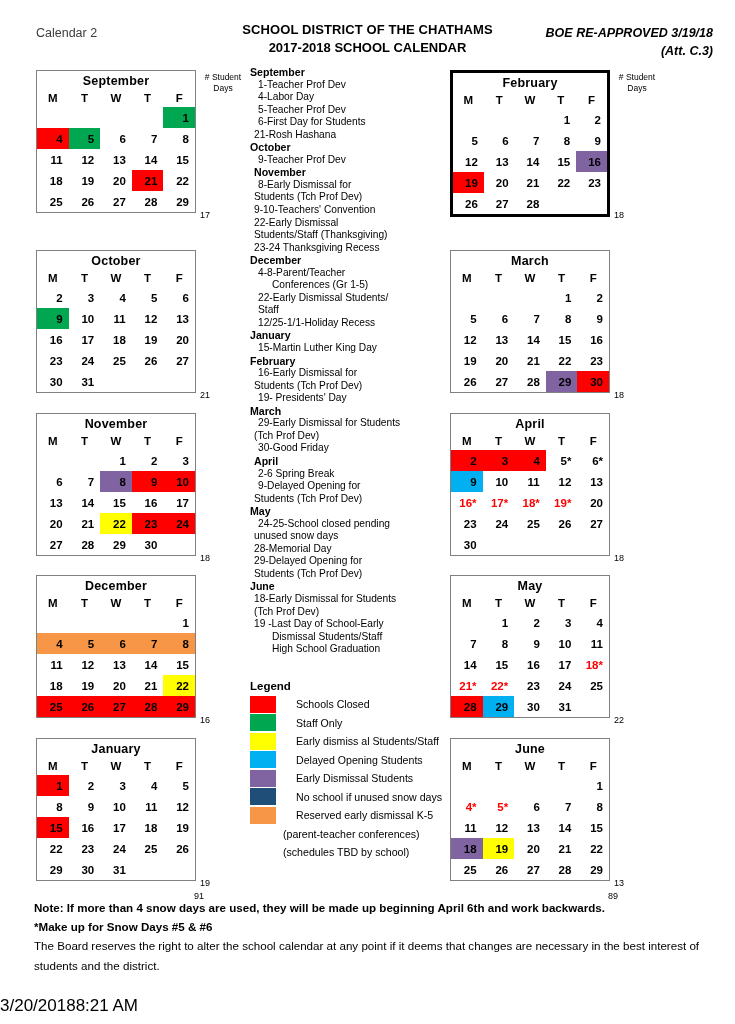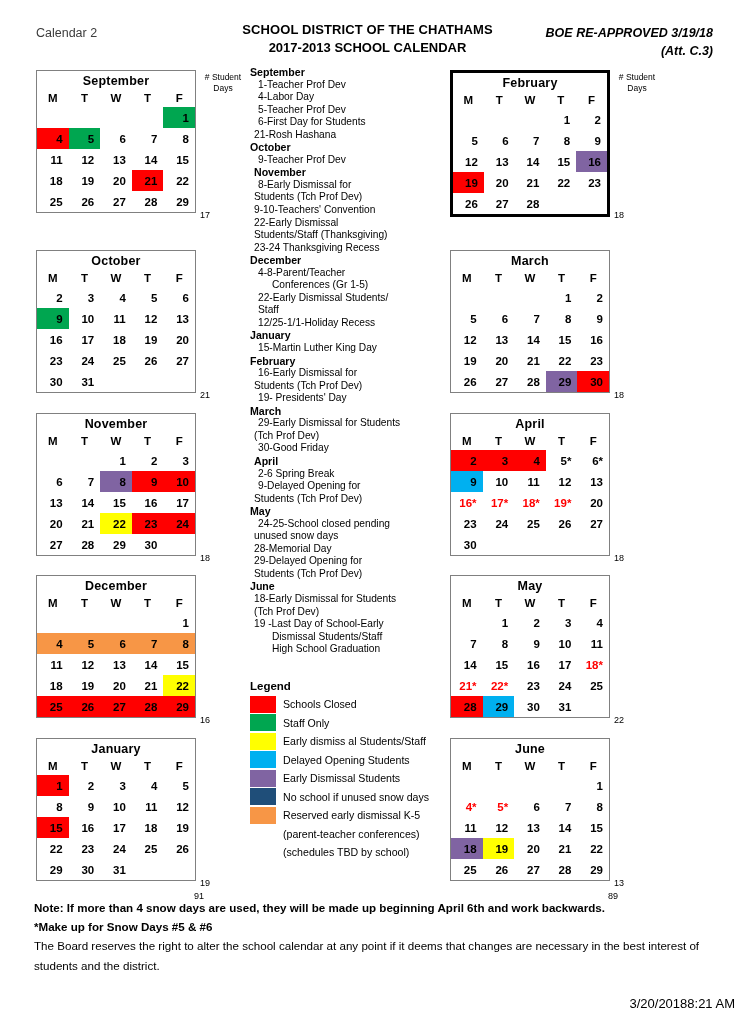--- a/index.html
+++ b/index.html
@@ -42,42 +42,42 @@
   .notes .mon{font-weight:bold;font-size:10.6px;}
   .notes .ev{padding-left:8px;}
   .notes .ev2{padding-left:4px;}
   .notes .ev3{padding-left:22px;}
 
   
   .legend{position:absolute;left:250px;top:680px;width:200px;}
   .legend-title{font-weight:bold;font-size:11.5px;margin-bottom:3px;}
   .lg-row{display:flex;align-items:center;height:18.5px;}
   .sw{width:26px;height:17px;flex:0 0 26px;}
-  .lg-txt{font-size:10.6px;padding-left:7px;white-space:nowrap;}
+  .lg-txt{font-size:10.6px;padding-left:20px;white-space:nowrap;}
   .lg-note{font-size:10.6px;padding-left:33px;height:18.5px;line-height:18.5px;}
 
   
   .footer{position:absolute;left:34px;top:898px;width:672px;}
   .f1{font-size:11.6px;font-weight:bold;line-height:19px;}
   .f2{font-size:11.6px;font-weight:bold;line-height:19px;}
   .f3{font-size:12px;font-weight:bold;color:#FF0000;line-height:21px;}
   .f4{font-size:11.6px;line-height:19.5px;}
-  .stamp{position:absolute;left:0;top:996px;width:735px;text-align:right;
-         font-size:13px;}
+  .stamp{position:absolute;left:0;top:996px;width:735px;text-align:left;
+         font-size:17px;}
 </style>
 </head>
 <body>
 
 <div class="page">
 
   <div class="header">
     <div class="cal-label">Calendar 2</div>
     <div class="title-block">
       <div class="title-l1">SCHOOL DISTRICT OF THE CHATHAMS</div>
-      <div class="title-l2">2017-2013 SCHOOL CALENDAR</div>
+      <div class="title-l2">2017-2018 SCHOOL CALENDAR</div>
     </div>
     <div class="boe">
       <div>BOE  RE-APPROVED   3/19/18</div>
       <div>(Att. C.3)</div>
     </div>
   </div>
 
   <div id="months-layer">
       <div class="month" style="left: 36px; top: 70px; width: 160px;">
         <div class="m-title">September</div>

